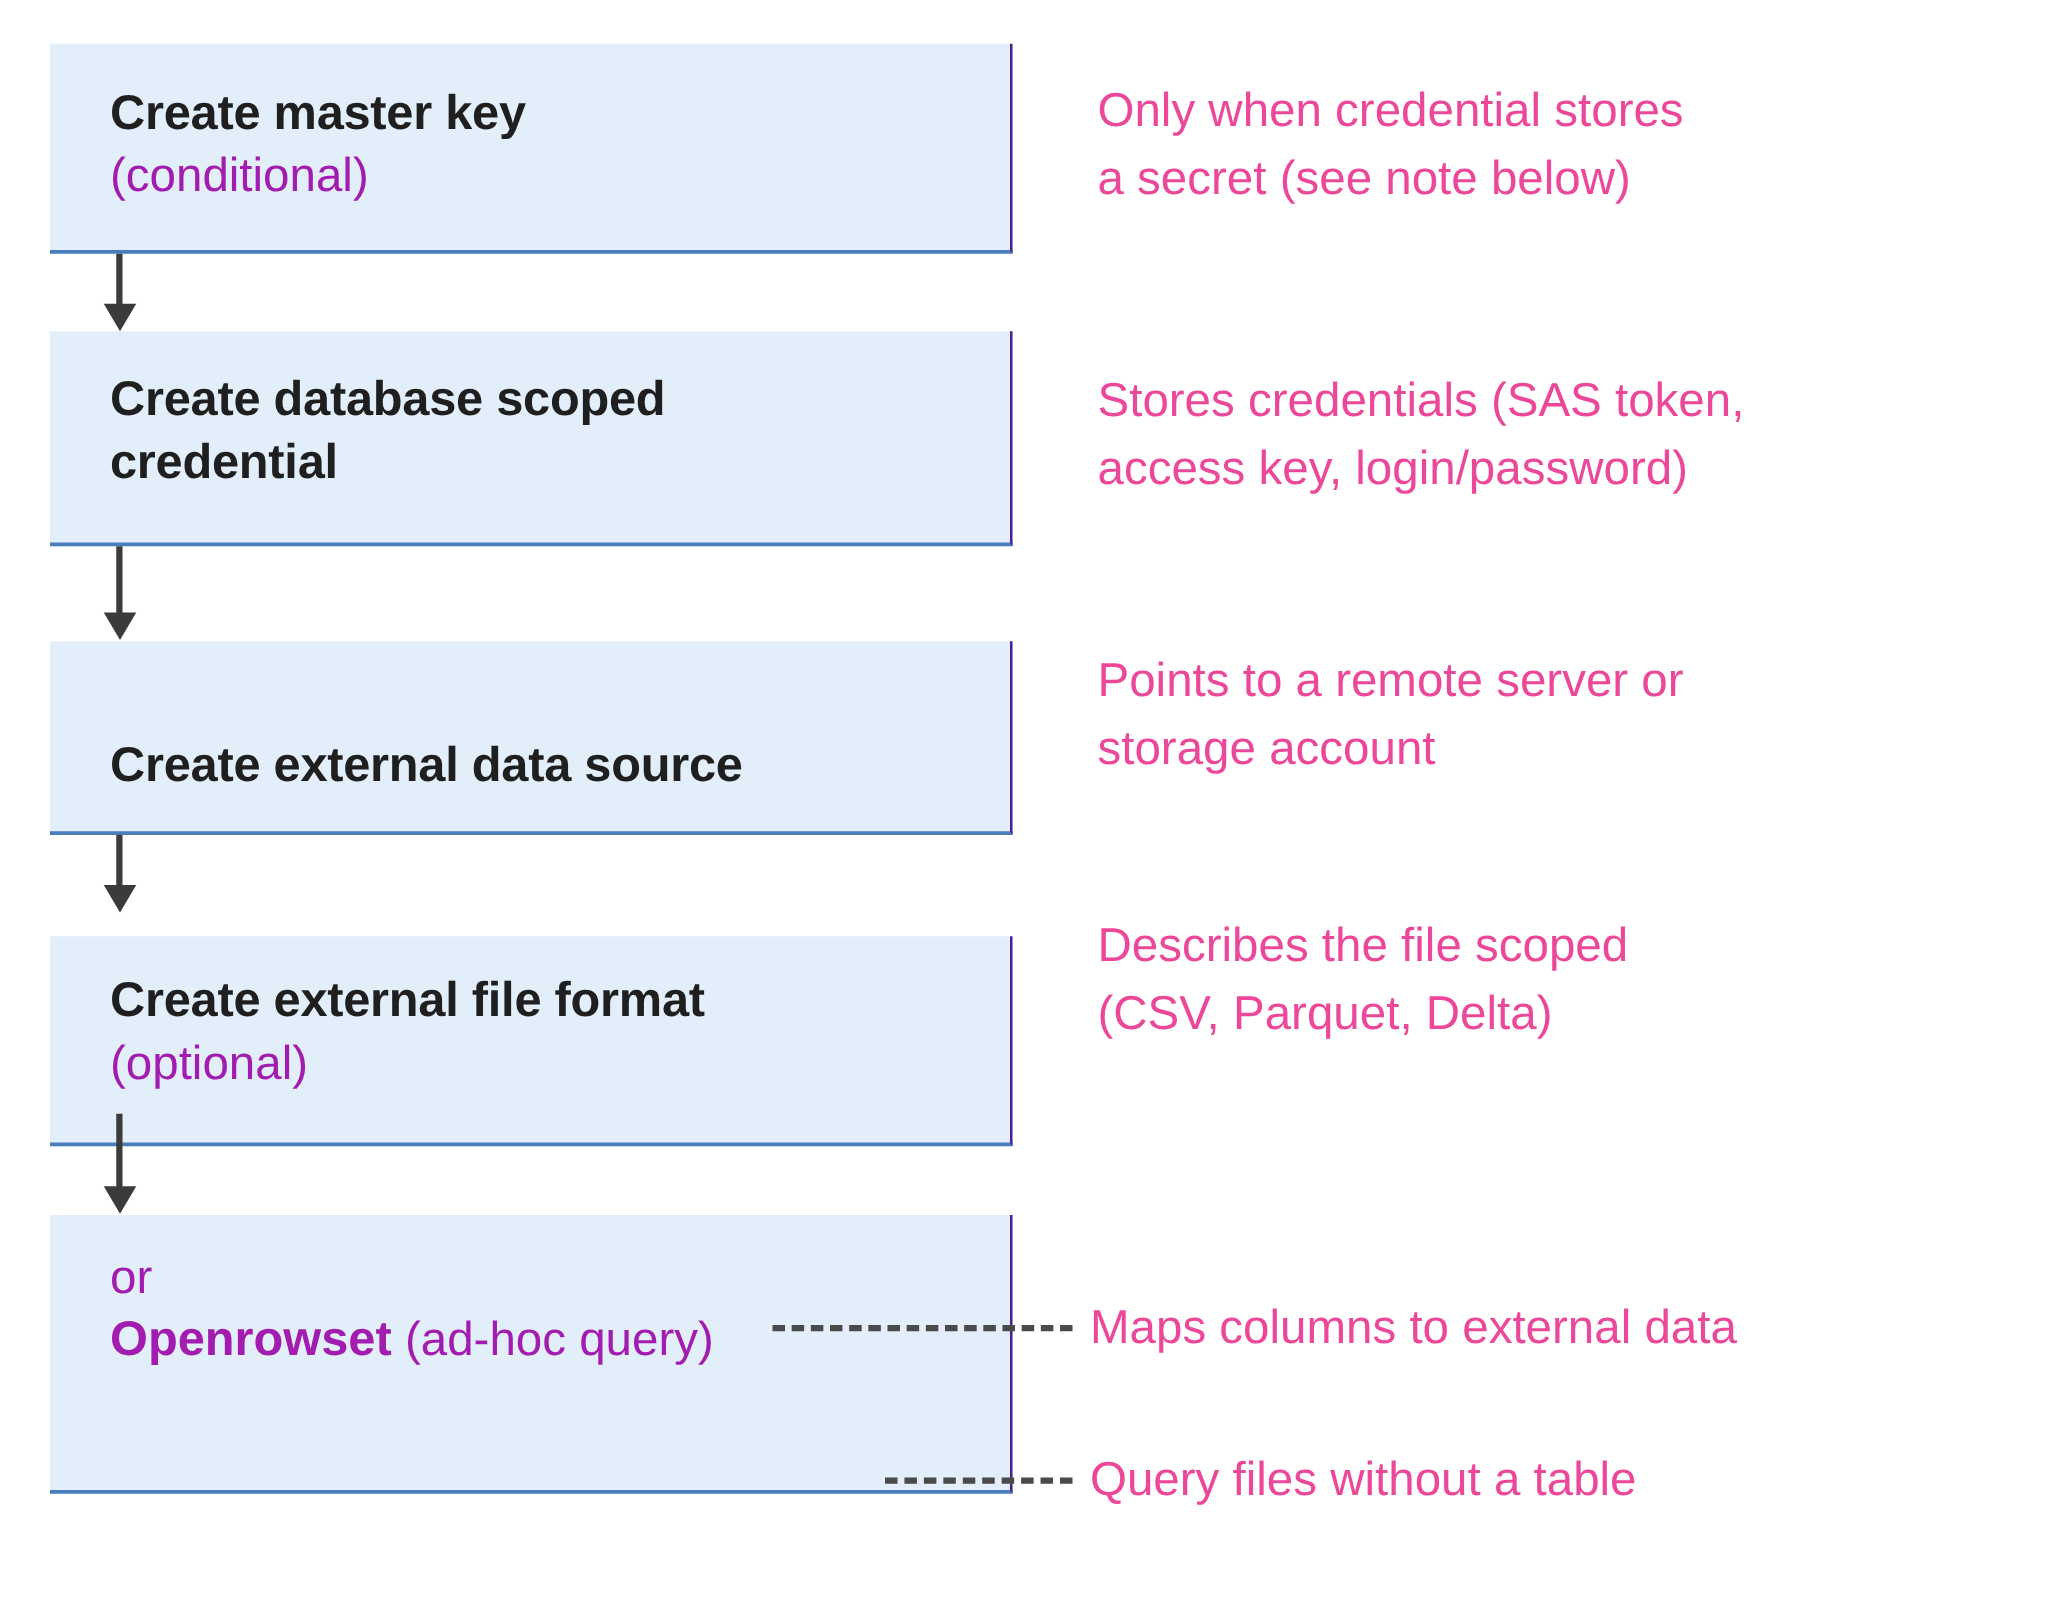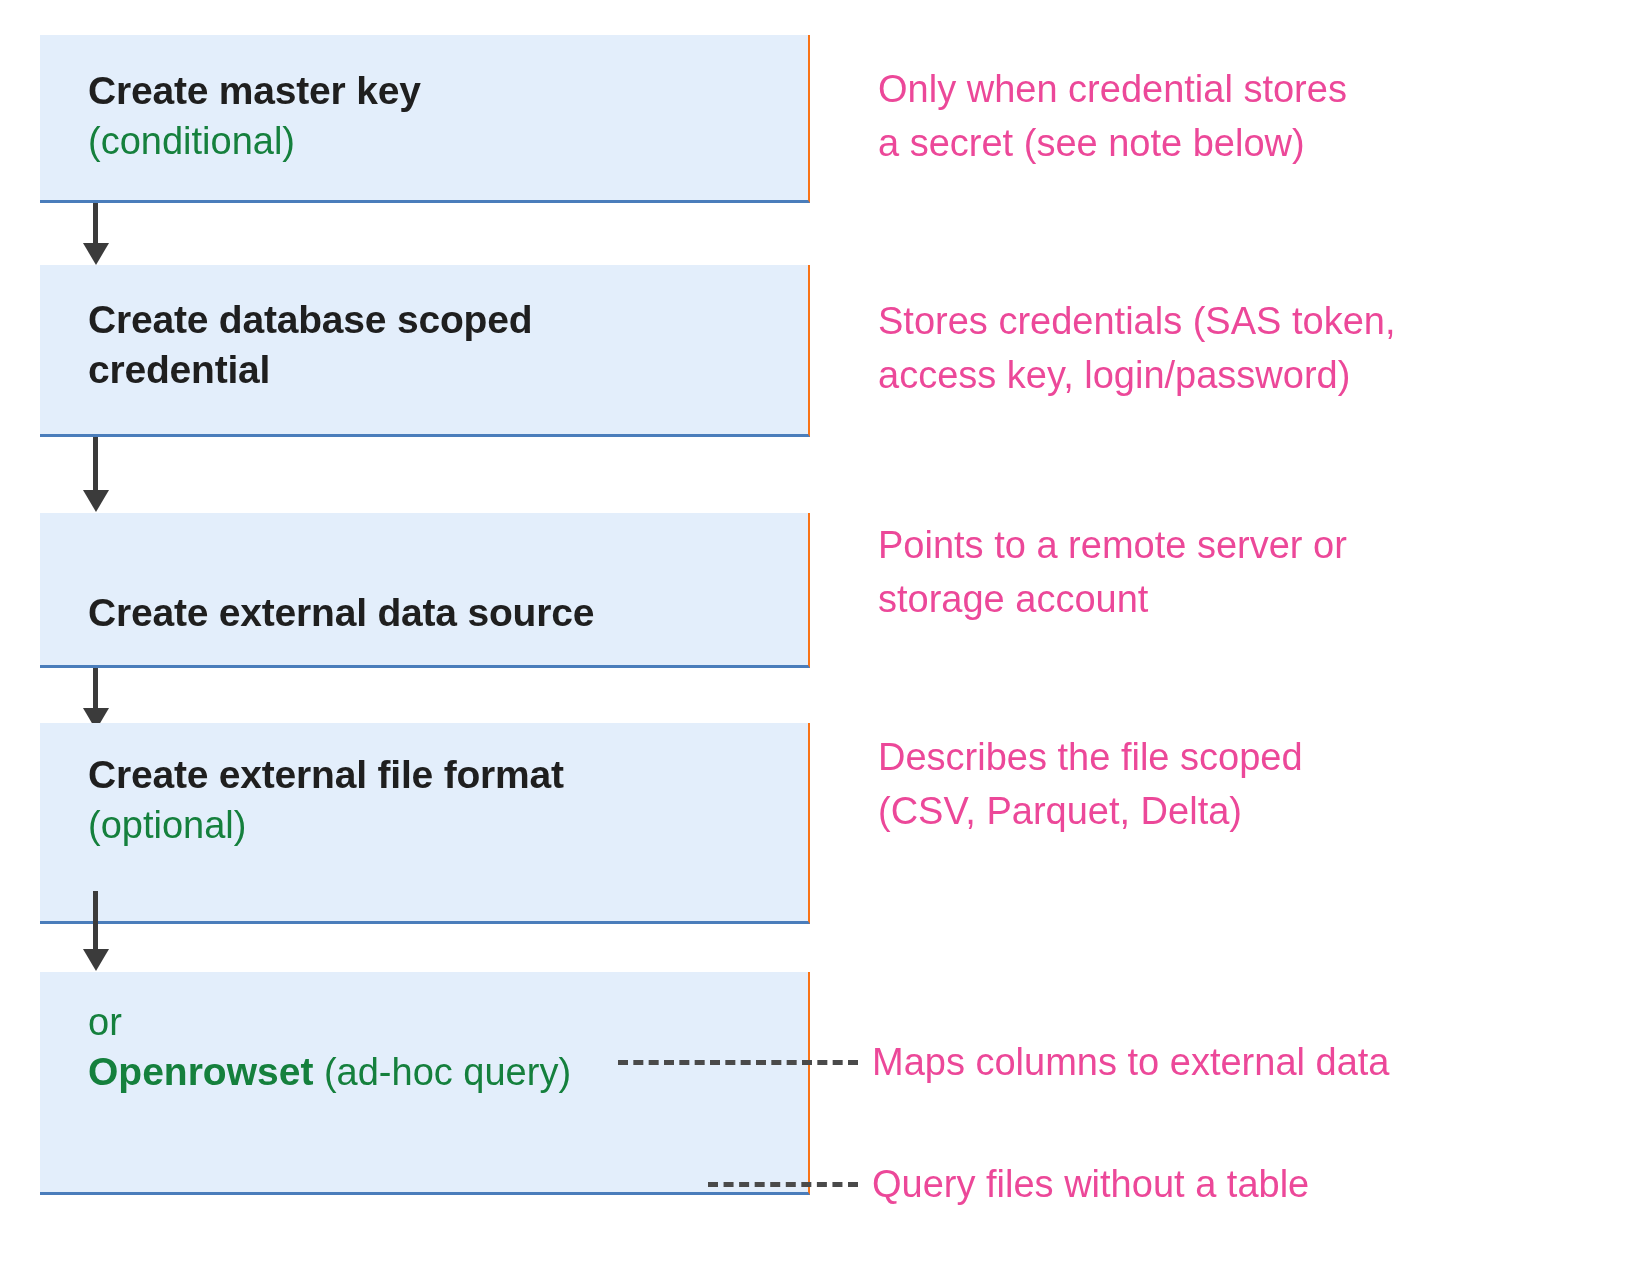--- a/index.html
+++ b/index.html
@@ -28,21 +28,21 @@
     position: absolute;
     left: 0;
     width: 1638px;
   }
 
   .step-box {
     position: absolute;
     left: 40px;
     background: #e3eefb;
     border-bottom: 3px solid #4a7dbb;
-    border-right: 2px solid #f97316;
+    border-right: 2px solid #4c1d95;
     box-sizing: border-box;
     width: 770px;
   }
 
   .step-text {
     position: absolute;
     left: 48px;
     right: 20px;
   }
 
@@ -52,21 +52,21 @@
     line-height: 50px;
     letter-spacing: -0.2px;
     color: #1f1f1f;
     display: block;
   }
 
   .step-sub {
     font-weight: normal;
     font-size: 38px;
     line-height: 50px;
-    color: #15803d;
+    color: #a21caf;
     display: block;
   }
 
   
   .annotation {
     position: absolute;
     left: 878px;
     width: 740px;
     font-size: 38px;
     line-height: 54px;
@@ -157,21 +157,21 @@
       <span class="line">Points to a remote server or</span>
       <span class="line">storage account</span>
     </div>
     <div class="arrow" style="top:668px;height:62px;">
       <div class="shaft" style="height:42px;"></div>
       <div class="head" style="top:40px;"></div>
     </div>
   </div>
 
   <div class="step-row" style="top:0px;height:0px;">
-    <div class="step-box" style="top:723px;height:201px;">
+    <div class="step-box" style="top:749px;height:168px;">
       <div class="step-text" style="top:27px;">
         <span class="step-title">Create external file format</span>
         <span class="step-sub">(optional)</span>
       </div>
     </div>
     <div class="annotation" style="top:730px;">
       <span class="line">Describes the file scoped</span>
       <span class="line">(CSV, Parquet, Delta)</span>
     </div>
     <div class="arrow" style="top:891px;height:82px;">

